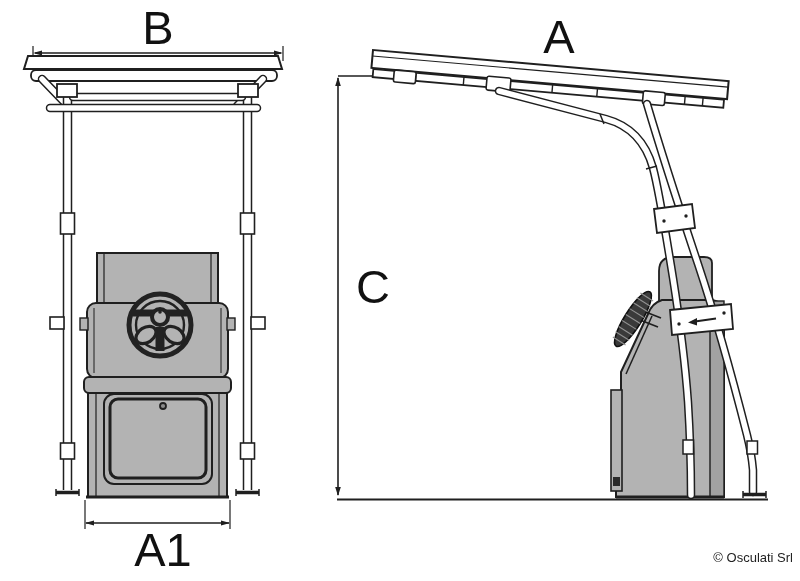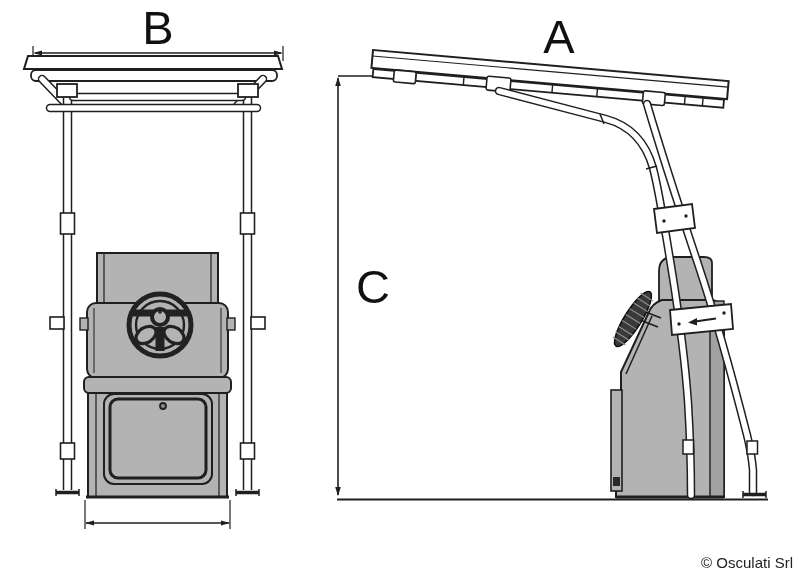--- a/index.html
+++ b/index.html
@@ -11,22 +11,22 @@
     transform:translate(-50%,-50%);
     font-size:47px;
     font-weight:400;
     color:#111;
     white-space:nowrap;
     user-select:none;
   }
   .copyright{
     position:absolute;
     right:7px;
-    bottom:10px;
-    font-size:15px;
+    bottom:16px;
+    font-size:13px;
     color:#222;
     white-space:nowrap;
   }
   
   .tO{fill:none;stroke:#1f1f1f;stroke-width:8.5;stroke-linecap:round;}
   .tI{fill:none;stroke:#ffffff;stroke-width:5.5;stroke-linecap:round;}
   .lO{fill:none;stroke:#1f1f1f;stroke-width:9.5;stroke-linecap:butt;}
   .lI{fill:none;stroke:#ffffff;stroke-width:6.5;stroke-linecap:butt;}
   .ln{stroke:#1f1f1f;fill:none;}
   .wh{fill:#ffffff;stroke:#1f1f1f;}
@@ -204,17 +204,18 @@
         <polygon class="wh" points="670,310 731,304 733,329 672,335" stroke-width="1.8"></polygon>
         <line class="ln" x1="716" y1="318.5" x2="695" y2="321.5" stroke-width="2"></line>
         <polygon points="688,322.5 697,318 697,325.5" fill="#1f1f1f"></polygon>
         <circle cx="679" cy="324" r="1.7" fill="#1f1f1f"></circle>
         <circle cx="724" cy="313" r="1.7" fill="#1f1f1f"></circle>
       </g>
     </g>
   </svg>
 
   <div class="dim-label" style="left:158px;top:27px;">B</div>
+  <div class="dim-label" style="left:163px;top:549px;">A1</div>
   <div class="dim-label" style="left:559px;top:36px;">A</div>
   <div class="dim-label" style="left:373px;top:286px;">C</div>
 
   <div class="copyright">© Osculati Srl</div>
 </div>
 
 </body></html>

